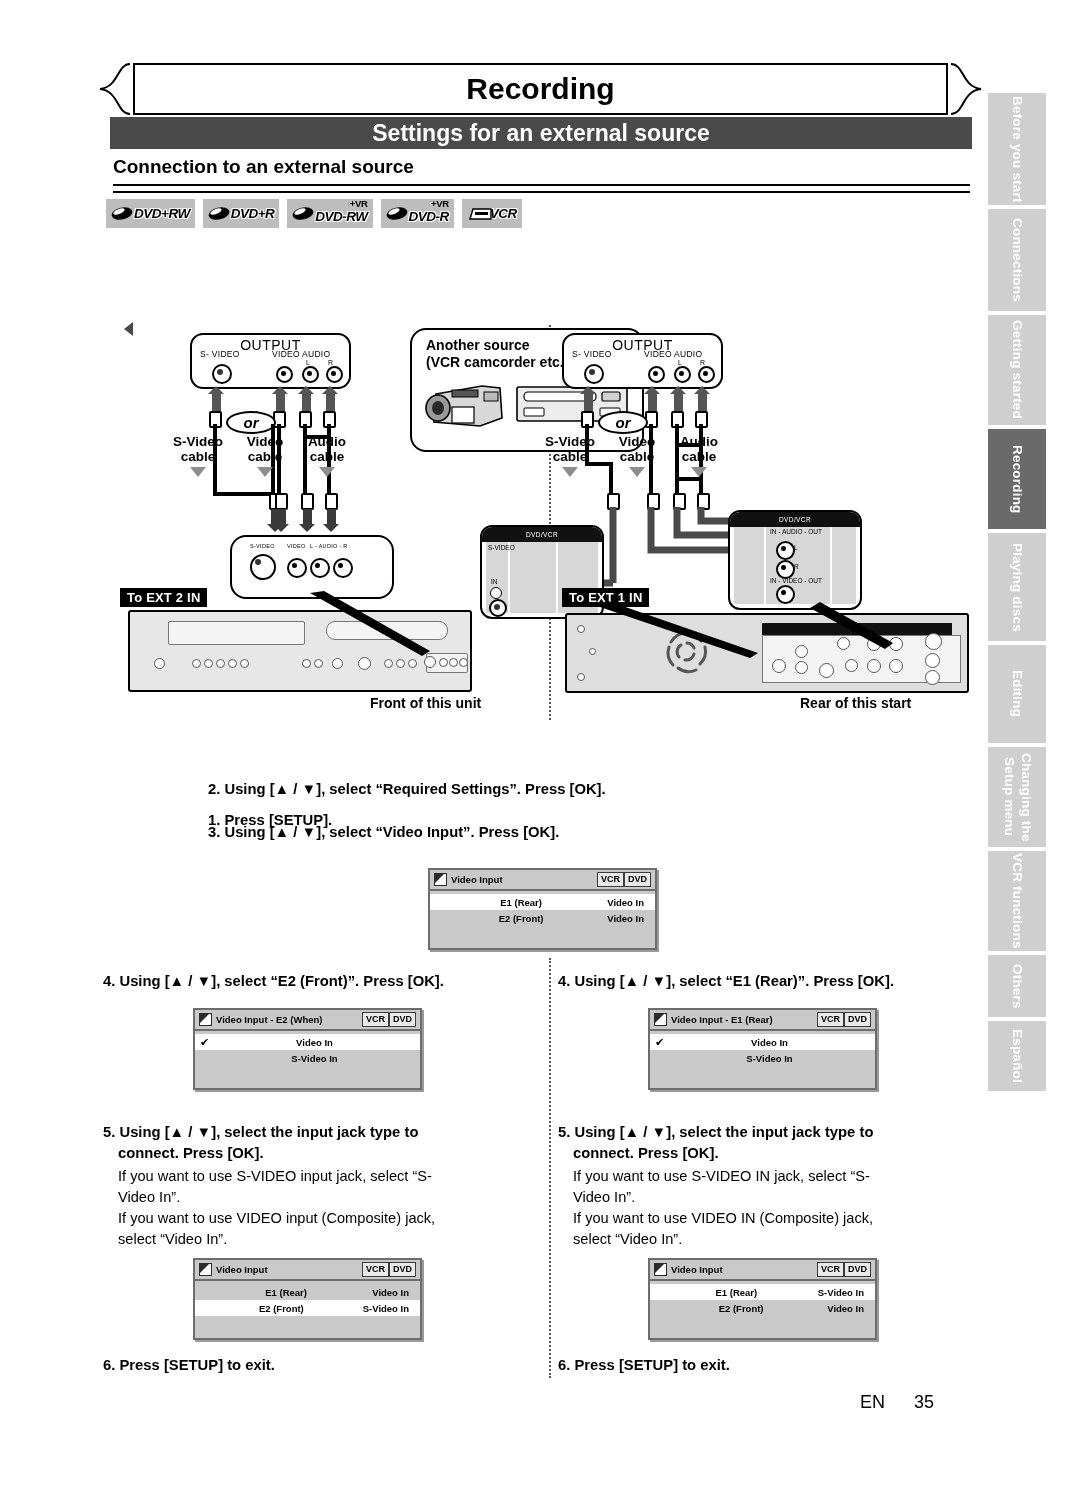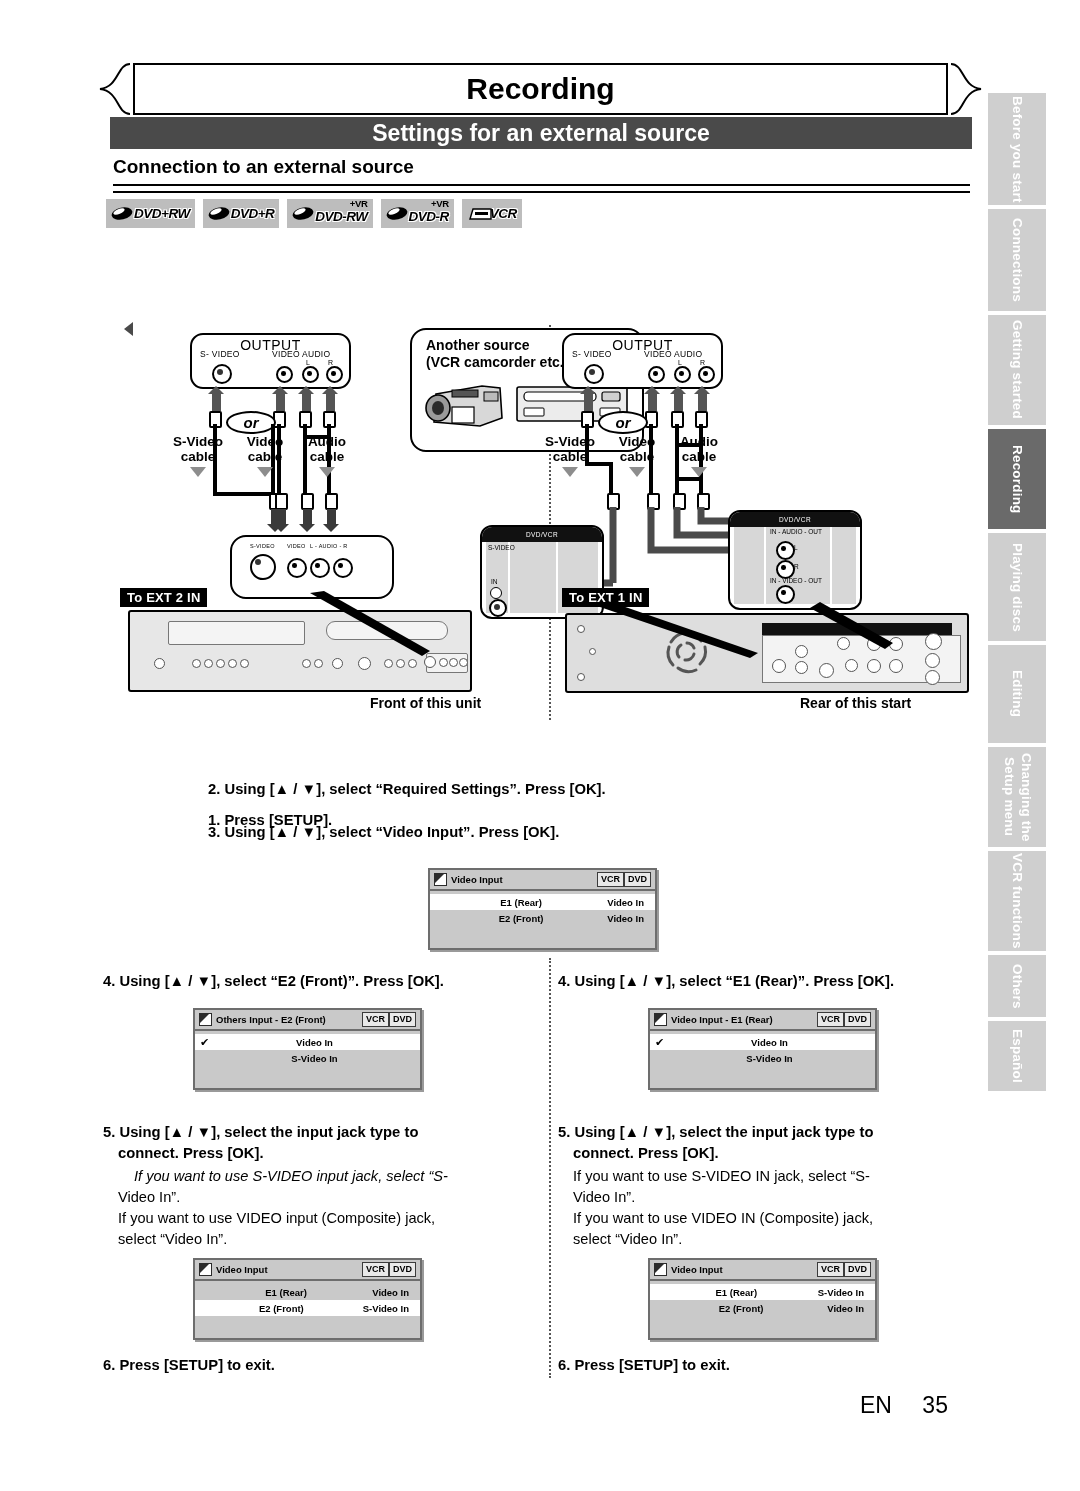--- a/index.html
+++ b/index.html
@@ -210,21 +210,21 @@
     display:flex;align-items:center;justify-content:space-between;
     height:16px;padding:0 5px;font-size:9.5px;font-weight:bold;
   }
   .osd .row.sel{background:#fff;}
   .osd .row .chk{width:12px;flex:0 0 auto;font-size:11px;line-height:1;}
   .osd .row .nm{flex:1 1 auto;text-align:center;}
   .osd .row .vl{flex:0 0 auto;text-align:right;padding-right:6px;}
   .osd .row.opt .nm{padding-left:2px;}
 
   .footer{
-    position:absolute;left:860px;top:1392px;font-size:23px;
+    position:absolute;left:860px;top:1392px;font-size:18px;
   }
   .footer .en{margin-right:24px;}
 
   
   .sidebar{position:absolute;left:988px;top:92px;width:62px;}
   .stab{
     position:relative;width:58px;background:#cfcfcf;border-top:1px solid #fff;
     display:flex;align-items:center;justify-content:center;margin-bottom:3px;
   }
   .stab.active{background:#6a6a6a;}
@@ -630,41 +630,41 @@
     </div>
   </div>
 
   <div class="col-divider"></div>
 
   <div class="step" style="left:103px;top:973px;">4. Using [▲ / ▼], select “E2 (Front)”. Press [OK].</div>
 
   <div class="osd" style="left:193px;top:1008px;width:225px;height:78px;">
     <div class="title-row">
       <span class="ico"></span>
-      <span class="ttl">Others Input - E2 (Front)</span>
+      <span class="ttl">Video Input - E2 (When)</span>
       <span class="chips">
         <span class="chip">VCR</span>
         <span class="chip">DVD</span>
       </span>
     </div>
     <div class="body">
       <div class="row sel opt">
         <span class="chk">✔</span>
         <span class="nm">Video In</span>
       </div>
       <div class="row opt">
         <span class="chk"></span>
         <span class="nm">S-Video In</span>
       </div>
     </div>
   </div>
 
   <div class="step" style="left:103px;top:1124px;">5. Using [▲ / ▼], select the input jack type to</div>
   <div class="step" style="left:118px;top:1145px;">connect. Press [OK].</div>
-  <div class="plain" style="left:134px;top:1166px;font-style:italic;">If you want to use S-VIDEO input jack, select “S-</div>
+  <div class="plain" style="left:118px;top:1166px;">If you want to use S-VIDEO input jack, select “S-</div>
   <div class="plain" style="left:118px;top:1187px;">Video In”.</div>
   <div class="plain" style="left:118px;top:1208px;">If you want to use VIDEO input (Composite) jack,</div>
   <div class="plain" style="left:118px;top:1229px;">select “Video In”.</div>
 
   <div class="osd" style="left:193px;top:1258px;width:225px;height:78px;">
     <div class="title-row">
       <span class="ico"></span>
       <span class="ttl">Video Input</span>
       <span class="chips">
         <span class="chip">VCR</span>

